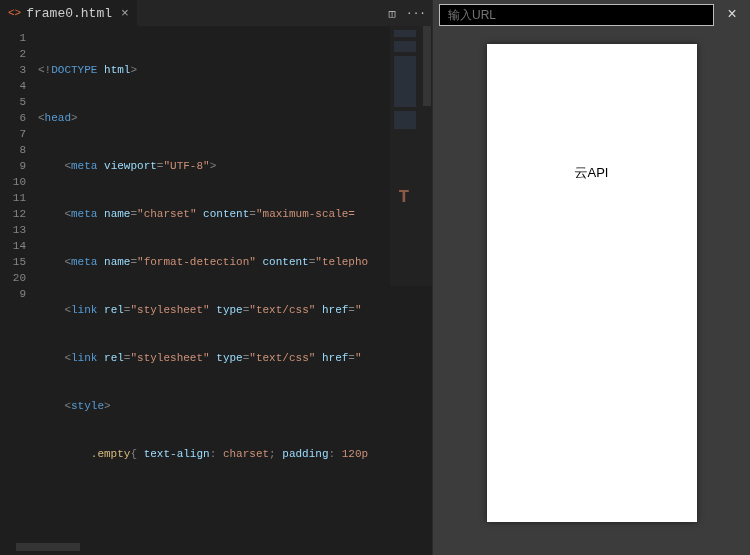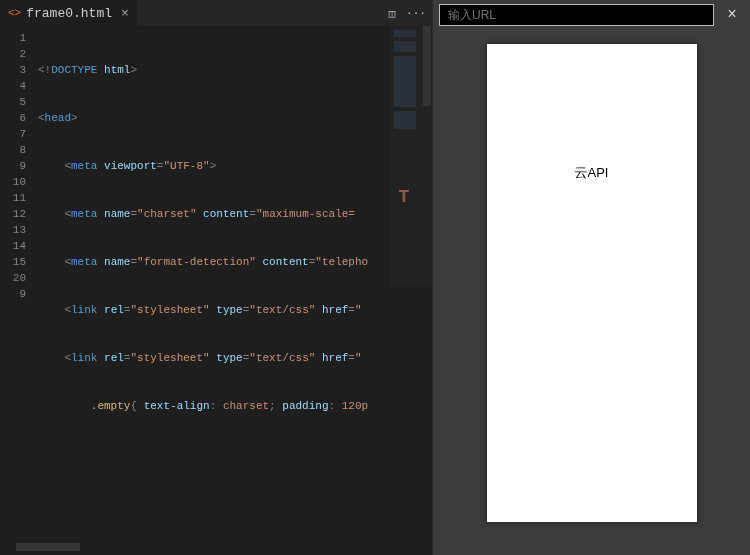--- a/index.html
+++ b/index.html
@@ -181,20 +181,21 @@
     </div>
 
     <div class="code">
       <div class="line"><span class="t-punc">&lt;!</span><span class="t-tag">DOCTYPE</span><span class="t-txt"> </span><span class="t-attr">html</span><span class="t-punc">&gt;</span></div>
       <div class="line"><span class="t-punc">&lt;</span><span class="t-tag">head</span><span class="t-punc">&gt;</span></div>
       <div class="line">    <span class="t-punc">&lt;</span><span class="t-tag">meta</span> <span class="t-attr">viewport</span><span class="t-punc">=</span><span class="t-str">"<span>UTF-8</span>"</span><span class="t-punc">&gt;</span></div>
       <div class="line">    <span class="t-punc">&lt;</span><span class="t-tag">meta</span> <span class="t-attr">name</span><span class="t-punc">=</span><span class="t-str">"<span>charset</span>"</span> <span class="t-attr">content</span><span class="t-punc">=</span><span class="t-str">"<span>maximum-scale=</span></span></div>
       <div class="line">    <span class="t-punc">&lt;</span><span class="t-tag">meta</span> <span class="t-attr">name</span><span class="t-punc">=</span><span class="t-str">"<span>format-detection</span>"</span> <span class="t-attr">content</span><span class="t-punc">=</span><span class="t-str">"<span>telepho</span></span></div>
       <div class="line">    <span class="t-punc">&lt;</span><span class="t-tag">link</span> <span class="t-attr">rel</span><span class="t-punc">=</span><span class="t-str">"<span>stylesheet</span>"</span> <span class="t-attr">type</span><span class="t-punc">=</span><span class="t-str">"<span>text/css</span>"</span> <span class="t-attr">href</span><span class="t-punc">=</span><span class="t-str">"</span></div>
       <div class="line">    <span class="t-punc">&lt;</span><span class="t-tag">link</span> <span class="t-attr">rel</span><span class="t-punc">=</span><span class="t-str">"<span>stylesheet</span>"</span> <span class="t-attr">type</span><span class="t-punc">=</span><span class="t-str">"<span>text/css</span>"</span> <span class="t-attr">href</span><span class="t-punc">=</span><span class="t-str">"</span></div>
+      <div class="line">    <span class="t-punc">&lt;</span><span class="t-tag">style</span><span class="t-punc">&gt;</span></div>
       <div class="line">        <span class="t-sel">.empty</span><span class="t-punc">{</span> <span class="t-prop">text-align</span><span class="t-punc">:</span> <span class="t-val">charset</span><span class="t-punc">;</span> <span class="t-prop">padding</span><span class="t-punc">:</span> <span class="t-val">120p</span></div>
       
       
       
       
       
       
     </div>
   </div>
 

